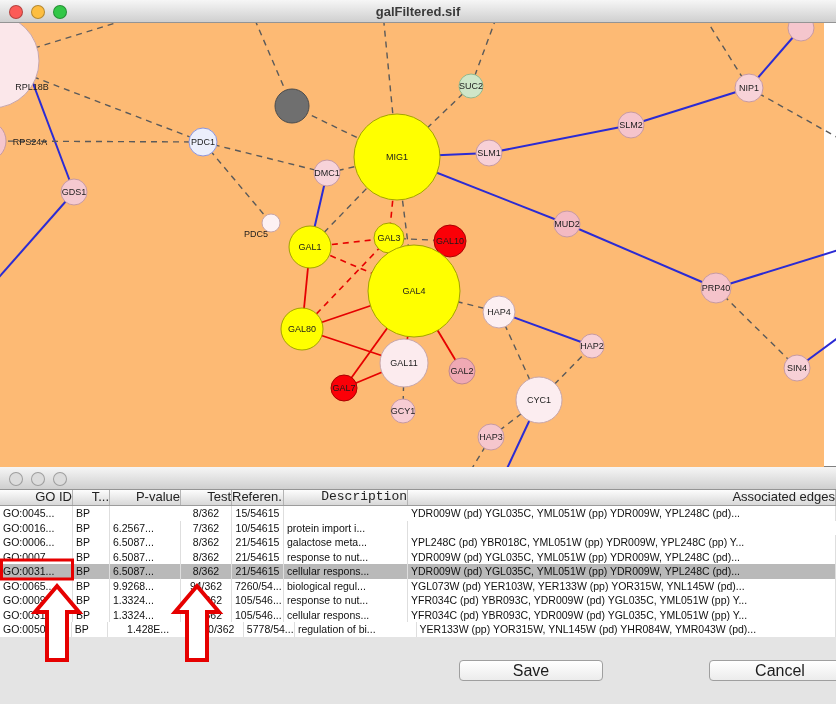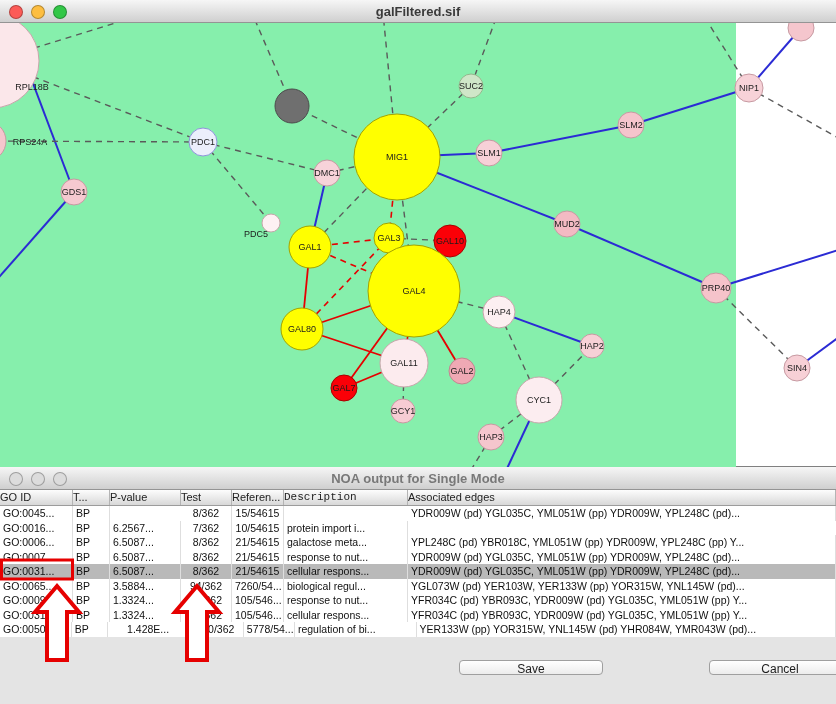--- a/index.html
+++ b/index.html
@@ -12,34 +12,34 @@
   #noa-window{top:467px;height:237px;background:#e4e4e4}
   .titlebar{
     height:22px;background:linear-gradient(#f6f6f6,#cfcfcf);
     border-bottom:1px solid #949494;position:relative;
     display:flex;align-items:center;justify-content:center;
   }
   .titlebar .title{font-size:13px;font-weight:bold;color:#3a3a3a}
   #noa-window .titlebar .title{color:#787878}
   .traffic{position:absolute;left:9px;top:5px;display:flex;gap:8px}
   .tl{width:12px;height:12px;border-radius:50%;border:1px solid rgba(0,0,0,.28);background:#ddd}
-  .canvas{width:736px;height:444px;background:#86efac;position:relative}
+  .canvas{width:824px;height:444px;background:#fdba74;position:relative}
   .node-label{font-size:9px;fill:#1c1c1c;font-family:"Liberation Sans",sans-serif}
   
   .thead{display:flex;height:15px;background:linear-gradient(#fdfdfd,#d8d8d8);border-bottom:1px solid #9c9c9c}
-  .th{font-size:11px;line-height:14px;color:#222;text-align:left;border-right:1px solid #b4b4b4;
+  .th{font-size:13px;line-height:14px;color:#222;text-align:right;border-right:1px solid #b4b4b4;
       overflow:hidden;white-space:nowrap;box-sizing:border-box}
   .tbody{background:#fff}
   .tr{display:flex;height:14.5px;background:#fff}
   .tr.selected{background:#b9b9b9}
   .td{font-size:10.5px;line-height:14px;color:#101010;padding:0 3px;border-right:1px solid #dedede;
       overflow:hidden;white-space:nowrap;box-sizing:border-box}
   .buttonbar button{
-    position:absolute;height:15px;border:1px solid #9f9f9f;border-radius:4px;
-    background:linear-gradient(#ffffff,#ececec);font-size:12px;color:#1c1c1c;
+    position:absolute;height:21px;border:1px solid #9f9f9f;border-radius:4px;
+    background:linear-gradient(#ffffff,#ececec);font-size:16px;color:#1c1c1c;
     font-family:"Liberation Sans",sans-serif;
   }
   #save-btn{left:459px;top:193px;width:144px}
   #cancel-btn{left:709px;top:193px;width:142px}
   .annot-overlay{position:absolute;left:0;top:0;pointer-events:none;z-index:50}
 </style>
 </head>
 <body>
 
 <div class="window" id="graph-window">
@@ -162,21 +162,20 @@
   </div>
 </div>
 
 <div class="window" id="noa-window">
   <div class="titlebar">
     <div class="traffic">
       <span class="tl" style="background: rgb(220, 220, 220);"></span>
       <span class="tl" style="background: rgb(220, 220, 220);"></span>
       <span class="tl" style="background: rgb(220, 220, 220);"></span>
     </div>
-    <div class="title">NOA output for Single Mode</div>
   </div>
 
   <div class="thead" id="noa-thead">
       <div class="th" style="width: 73px;">GO ID</div>
       <div class="th" style="width: 37px;">T...</div>
       <div class="th" style="width: 71px;">P-value</div>
       <div class="th" style="width: 51px;">Test</div>
       <div class="th" style="width: 52px;">Referen...</div>
       <div class="th" style="width: 124px; font-family: Liberation Mono, monospace;">Description</div>
       <div class="th" style="width: 428px;">Associated edges</div>
@@ -222,21 +221,21 @@
         <div class="td" style="width: 37px; text-align: left;">BP</div>
         <div class="td" style="width: 71px; text-align: left;">6.5087...</div>
         <div class="td" style="width: 51px; text-align: center;">8/362</div>
         <div class="td" style="width: 52px; text-align: center;">21/54615</div>
         <div class="td" style="width: 124px; text-align: left;">cellular respons...</div>
         <div class="td" style="width: 428px; text-align: left;">YDR009W (pd) YGL035C, YML051W (pp) YDR009W, YPL248C (pd)...</div>
       </div>
       <div class="tr">
         <div class="td" style="width: 73px; text-align: left;">GO:0065...</div>
         <div class="td" style="width: 37px; text-align: left;">BP</div>
-        <div class="td" style="width: 71px; text-align: left;">3.5884...</div>
+        <div class="td" style="width: 71px; text-align: left;">9.9268...</div>
         <div class="td" style="width: 51px; text-align: center;">94/362</div>
         <div class="td" style="width: 52px; text-align: left;">7260/54...</div>
         <div class="td" style="width: 124px; text-align: left;">biological regul...</div>
         <div class="td" style="width: 428px; text-align: left;">YGL073W (pd) YER103W, YER133W (pp) YOR315W, YNL145W (pd)...</div>
       </div>
       <div class="tr">
         <div class="td" style="width: 73px; text-align: left;">GO:0009...</div>
         <div class="td" style="width: 37px; text-align: left;">BP</div>
         <div class="td" style="width: 71px; text-align: left;">1.3324...</div>
         <div class="td" style="width: 51px; text-align: center;">14/362</div>

